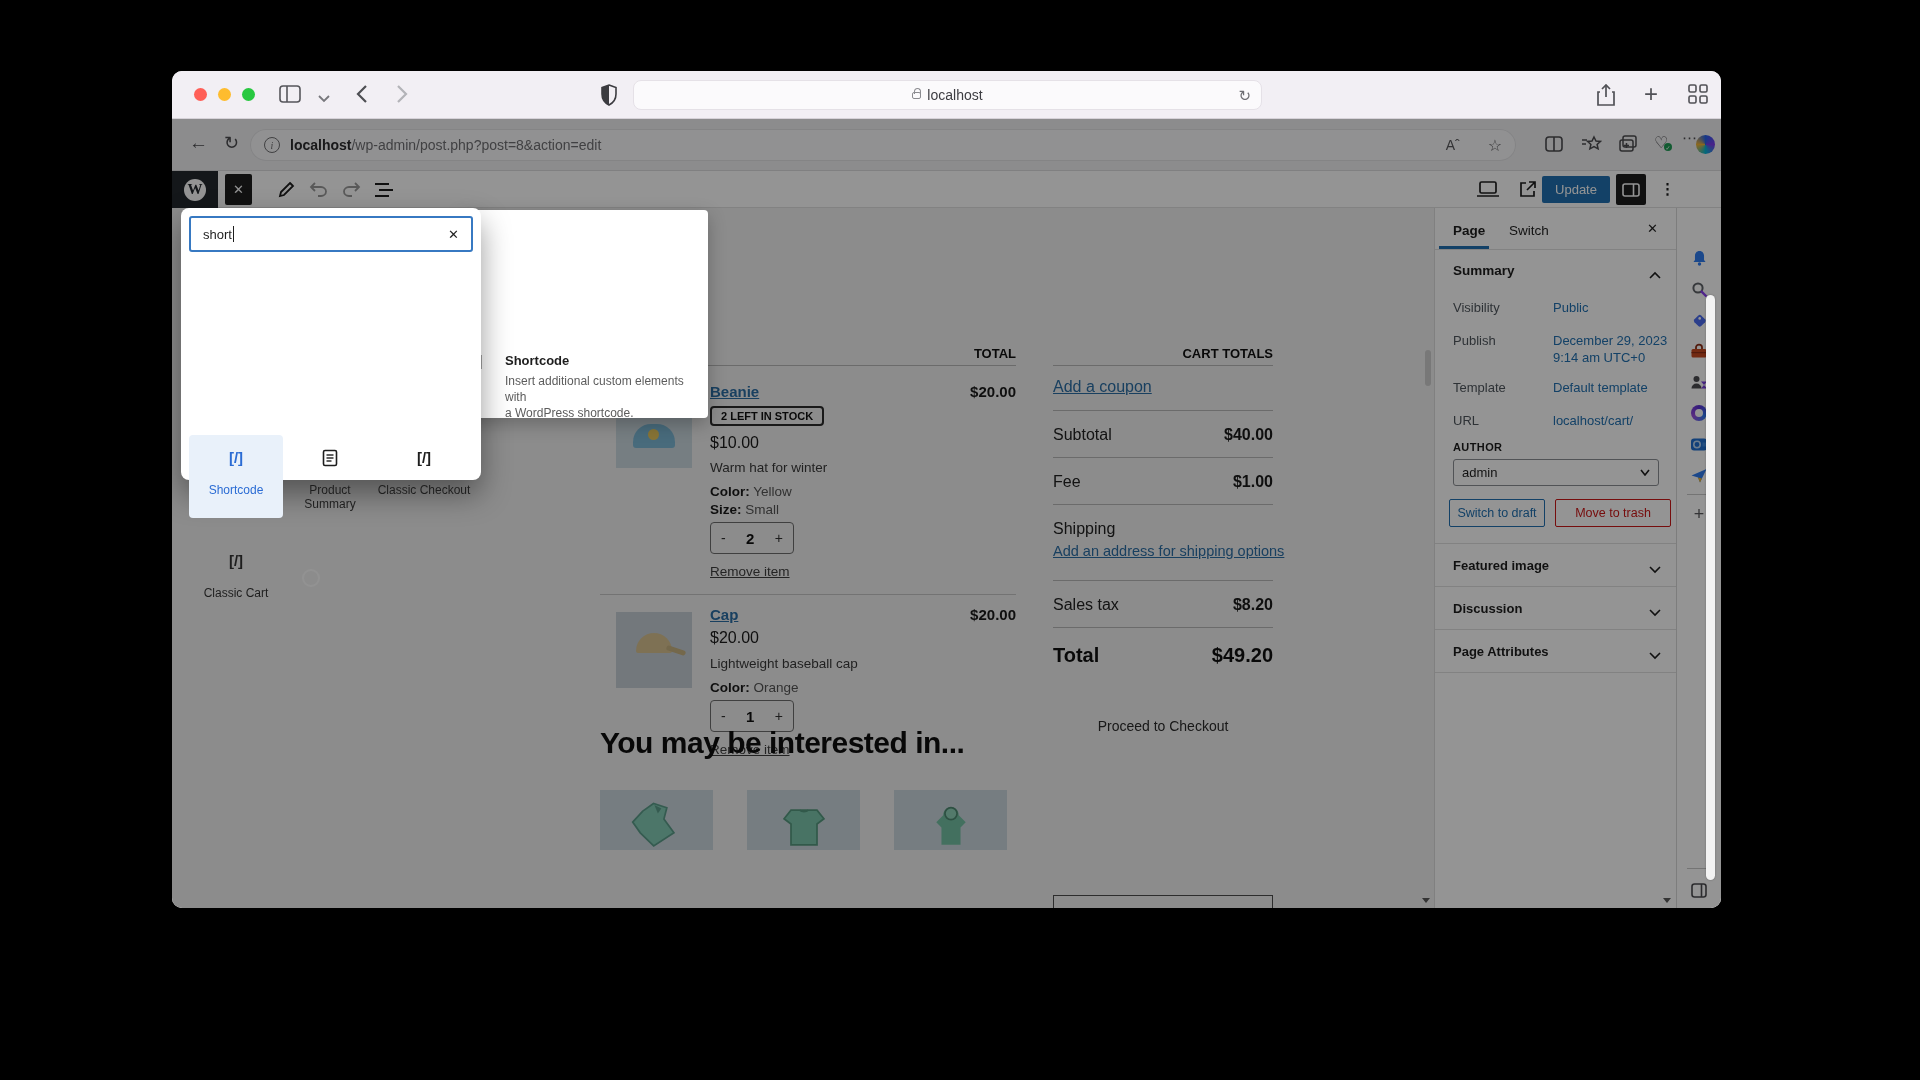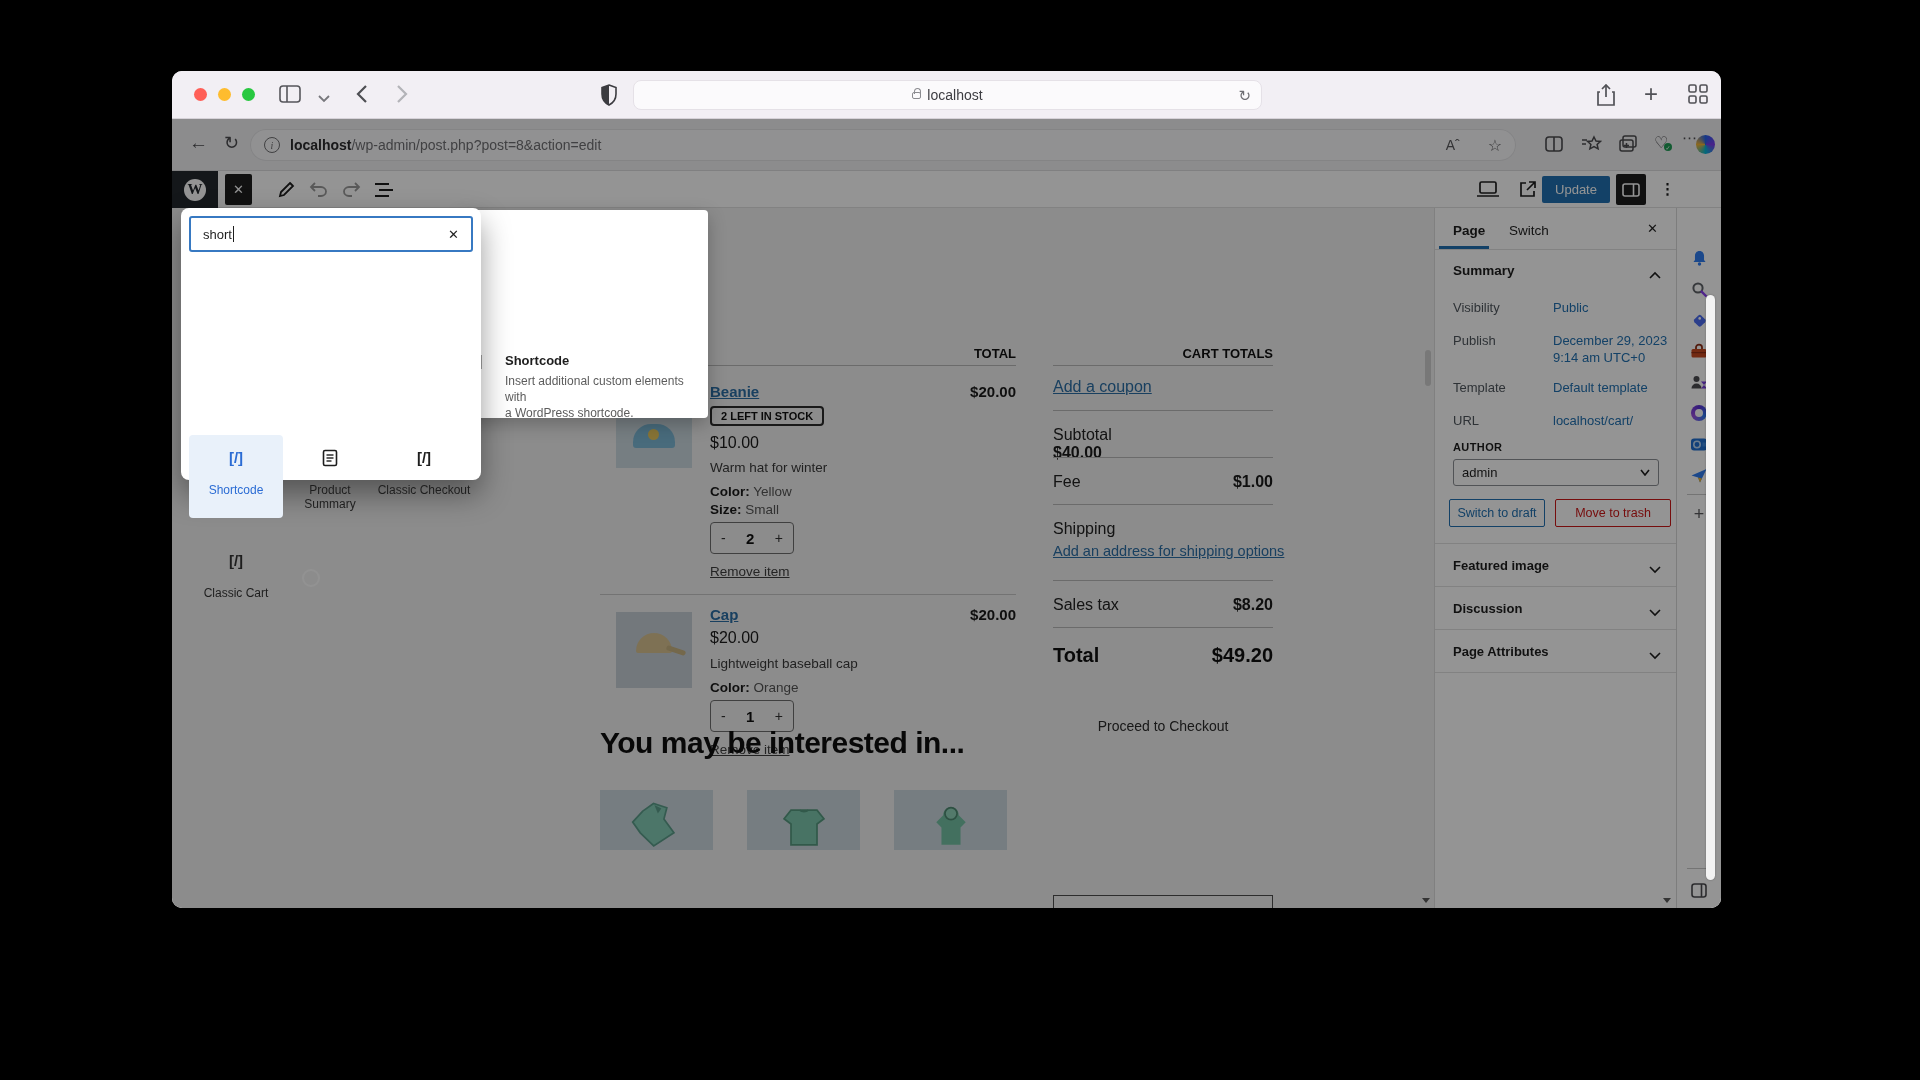--- a/index.html
+++ b/index.html
@@ -265,21 +265,21 @@
       <span>-</span>
       <b>1</b>
       <span>+</span>
     </div>
     <a class="a rmv" style="left:538px;top:534px;">Remove item</a>
 
     <div class="a colhead" style="left:881px;top:138px;width:220px;text-align:right;">CART TOTALS</div>
     <div class="hrule" style="left:881px;top:157px;width:220px;"></div>
     <a class="a tlink" style="left:881px;top:170px;font-size:16px;">Add a coupon</a>
     <div class="hrule" style="left:881px;top:202px;width:220px;"></div>
-    <div class="totrow" style="top:218px;flex-direction:column;">
+    <div class="totrow" style="top:218px;">
       <span class="tlabel" style="font-size:16px;">Subtotal</span>
       <span class="money" style="font-size:16px;">$40.00</span>
         </div>
     <div class="hrule" style="left:881px;top:249px;width:220px;"></div>
     <div class="totrow" style="top:265px;">
       <span class="tlabel" style="font-size:16px;">Fee</span>
       <span class="money" style="font-size:16px;">$1.00</span>
         </div>
     <div class="hrule" style="left:881px;top:296px;width:220px;"></div>
     <div class="a tlabel" style="left:881px;top:312px;font-size:16px;">Shipping</div>

